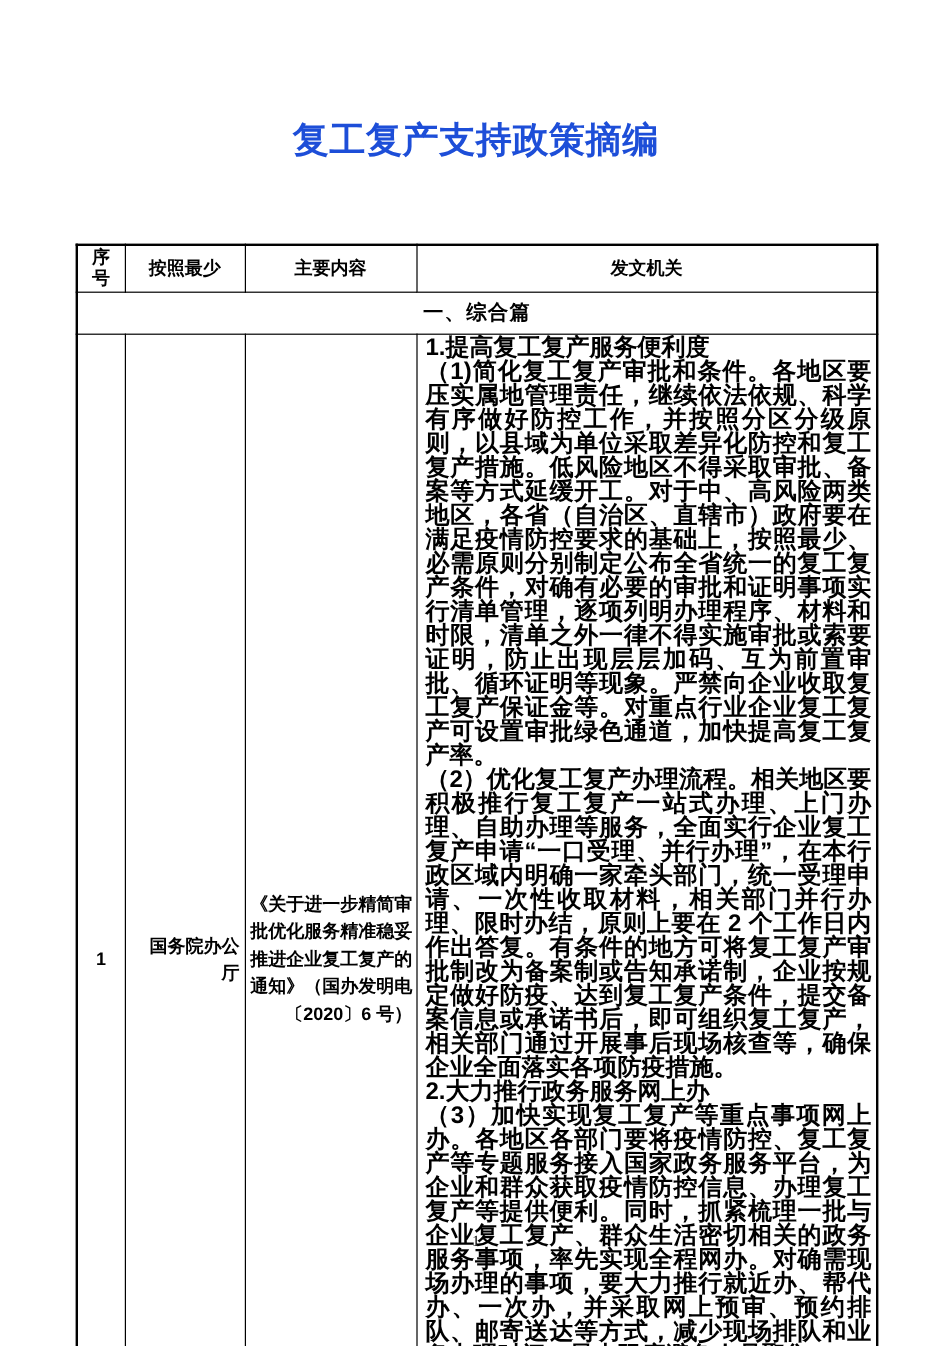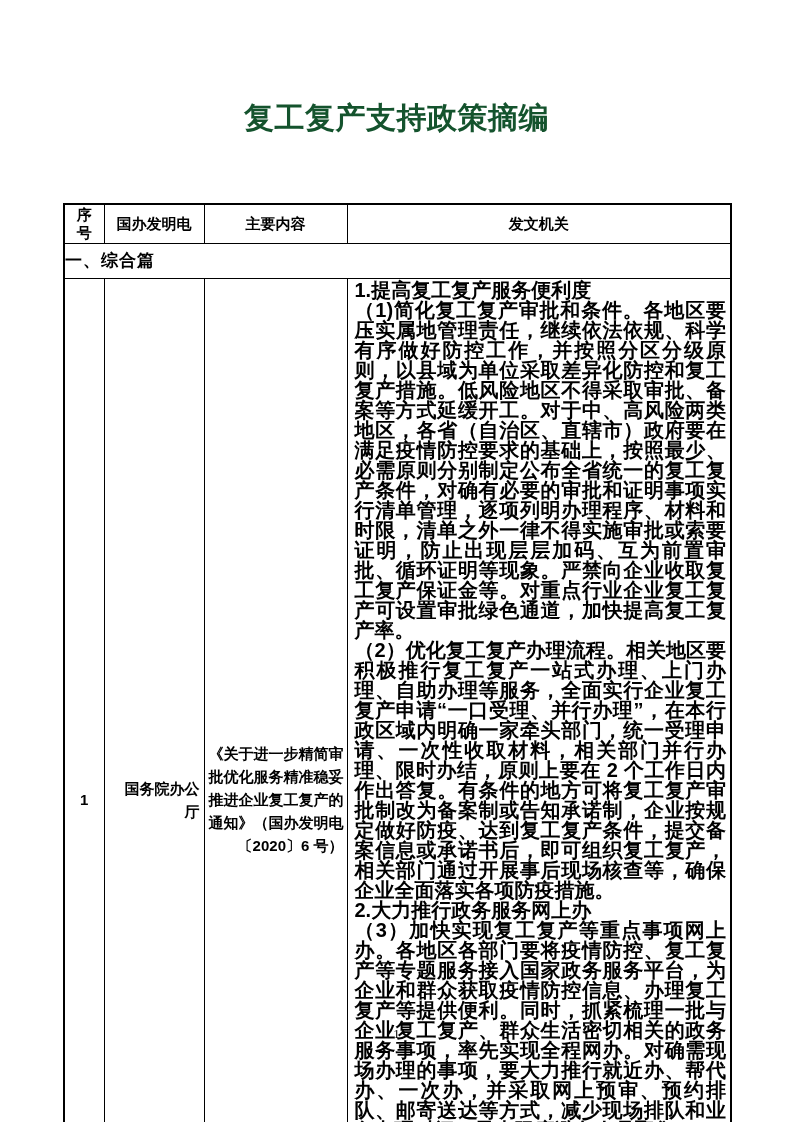--- a/index.html
+++ b/index.html
@@ -21,21 +21,21 @@
     top: 100px;
     left: 0;
     width: 793px;
     margin: 0;
     text-align: center;
     font-family: "Liberation Serif", "DejaVu Serif", serif;
     font-weight: 900;
     font-size: 30px;
     line-height: 36px;
     letter-spacing: 0.5px;
-    color: #14532d;
+    color: #1d4ed8;
   }
   table.policy-table {
     position: absolute;
     left: 63px;
     top: 203px;
     width: 667px;
     height: 816px;
     border-collapse: collapse;
     table-layout: fixed;
     border: 2px solid #000000;
@@ -55,20 +55,21 @@
     vertical-align: middle;
     padding: 0 2px;
   }
   tr.header-row th.th-index {
     padding: 0 9px;
     word-break: break-all;
   }
   tr.section-row { height: 35px; }
   tr.section-row td {
     font-size: 17px;
+    text-align: center;
     vertical-align: middle;
     letter-spacing: 1px;
     padding: 0;
     font-family: Liberation Mono, monospace;
   }
   tr.data-row { height: 742px; }
   td.cell-index {
     font-size: 15px;
     text-align: center;
     vertical-align: middle;
@@ -117,21 +118,21 @@
   <table class="policy-table">
     <colgroup>
       <col style="width:40px">
       <col style="width:100px">
       <col style="width:143px">
       <col style="width:384px">
     </colgroup>
     <thead>
       <tr class="header-row">
         <th class="th-index">序号</th>
-        <th>国办发明电</th>
+        <th>按照最少</th>
         <th>主要内容</th>
         <th>发文机关</th>
       </tr>
     </thead>
     <tbody>
       <tr class="section-row">
         <td colspan="4">一、综合篇</td>
       </tr>
       <tr class="data-row">
         <td class="cell-index">1</td>

